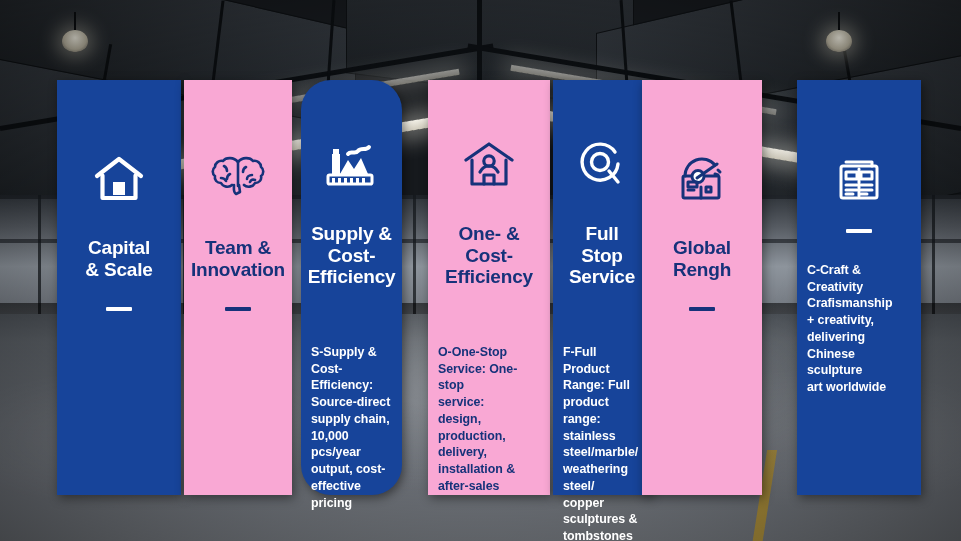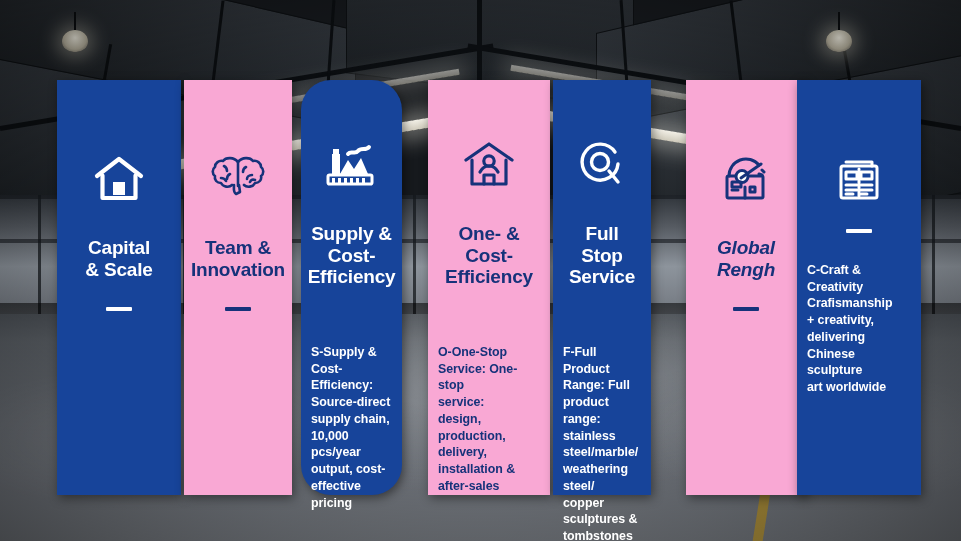--- a/index.html
+++ b/index.html
@@ -252,21 +252,21 @@
     <div class="divider"></div>
     <div class="p-desc">F-Full Product
 Range: Full product
 range: stainless
 steel/marble/
 weathering steel/
 copper sculptures &amp;
 tombstones</div>
   </div>
 
-  <div class="panel white" style="left:686px;width:120px;font-style:italic;">
+  <div class="panel white" style="left:642px;width:120px;">
     <div class="icon-wrap">
       <svg width="54" height="48" viewBox="0 0 54 48" fill="none" stroke="#16327a" stroke-width="3" stroke-linejoin="round" stroke-linecap="round">
         <path d="M10 22A17 17 0 0 1 40 11"></path>
         <rect x="8" y="22" width="36" height="22" rx="1.5"></rect>
         <circle cx="23" cy="22.5" r="6" fill="#fff"></circle>
         <path d="M42 10 L22 24"></path>
         <path d="M13 28h9v5h-9z"></path>
         <path d="M13 36h6"></path>
         <path d="M26 33v11"></path>
         <rect x="31" y="33" width="5" height="5"></rect>

